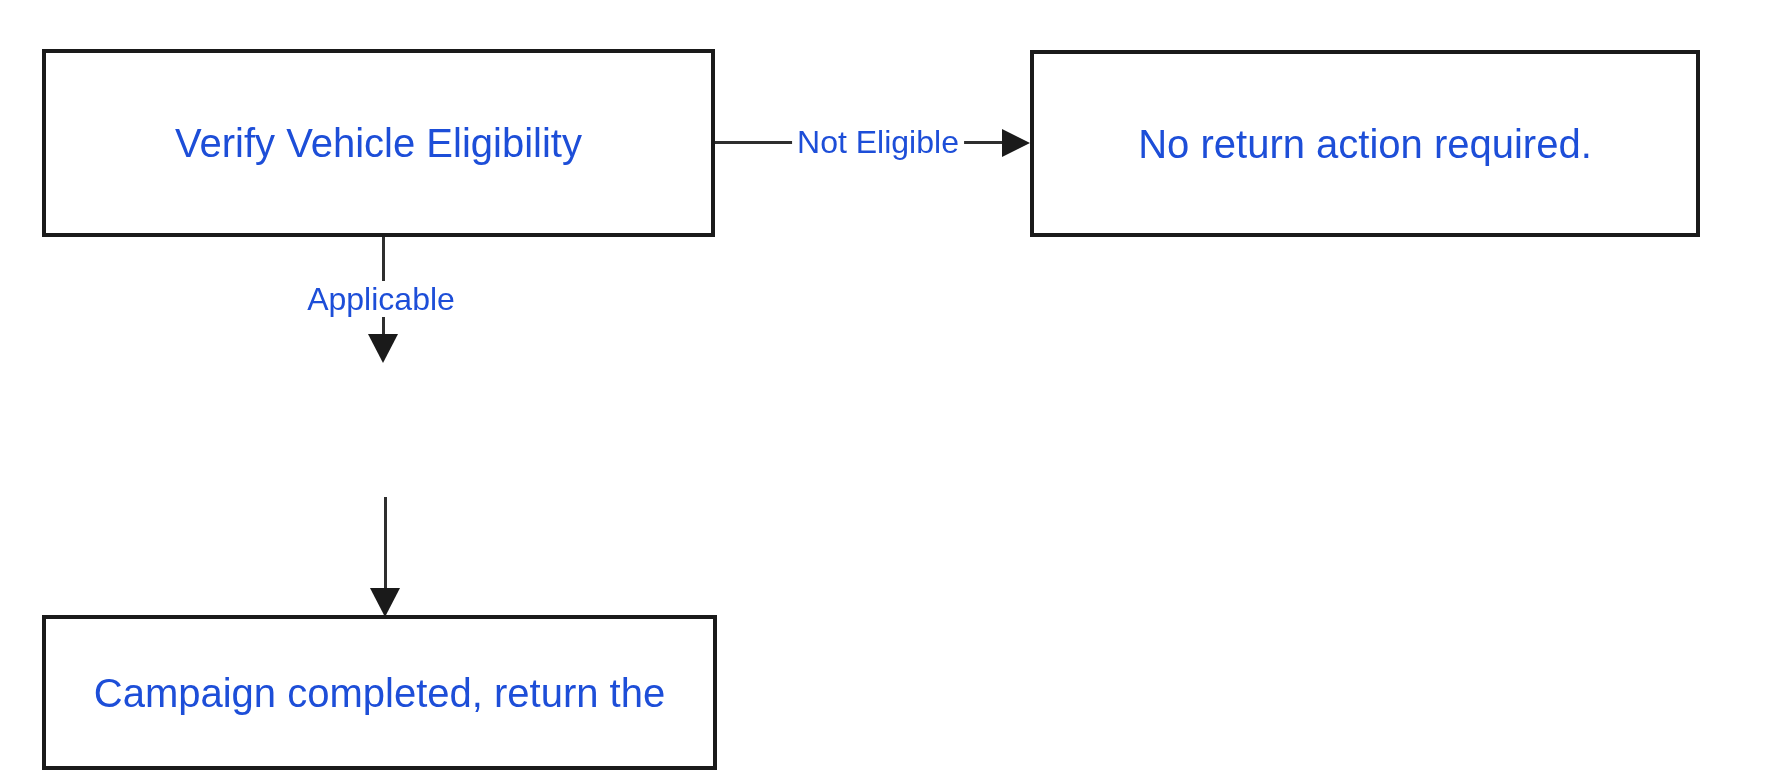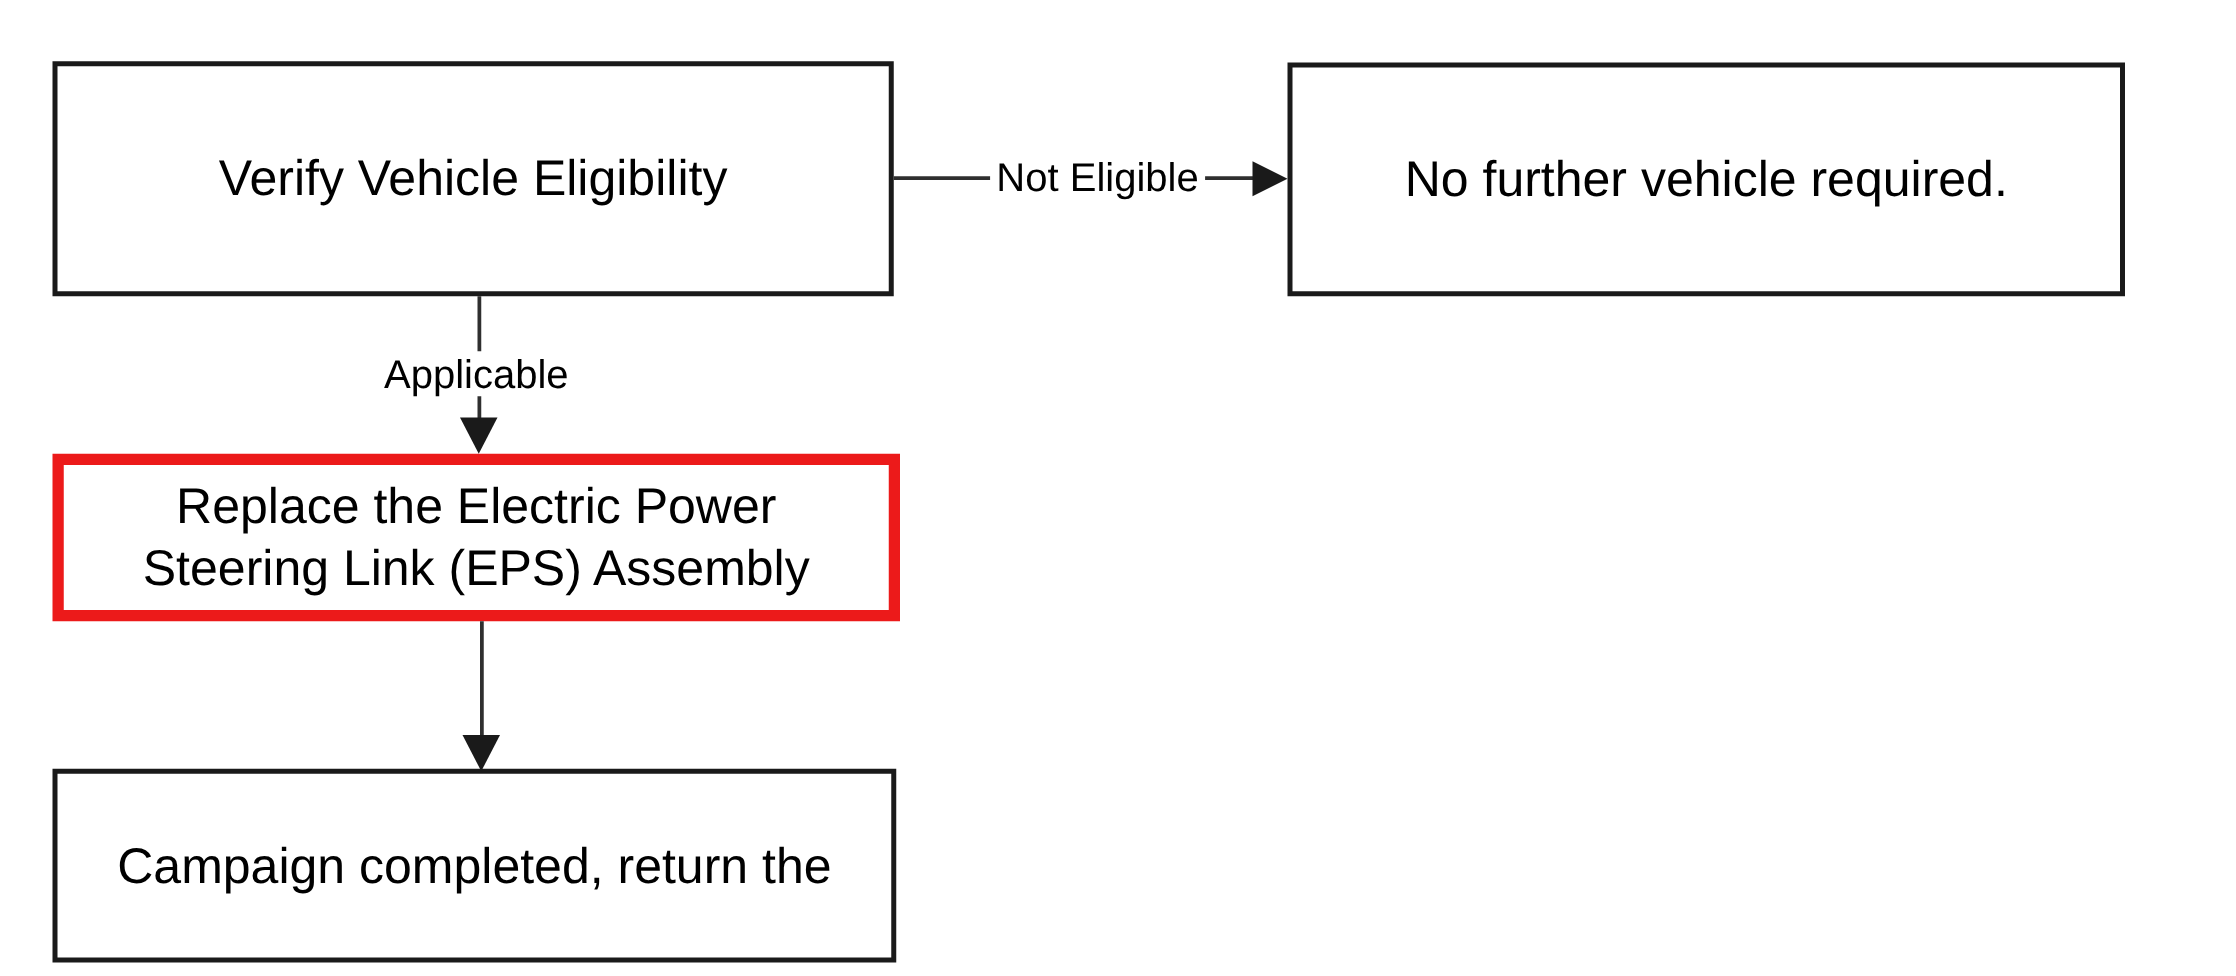--- a/index.html
+++ b/index.html
@@ -6,21 +6,21 @@
     margin: 0;
     padding: 0;
     background: #ffffff;
   }
   .canvas {
     position: relative;
     width: 1789px;
     height: 781px;
     background: #ffffff;
     font-family: "Liberation Sans", "DejaVu Sans", sans-serif;
-    color: #000000;
+    color: #1d4ed8;
     overflow: hidden;
   }
   .node {
     position: absolute;
     box-sizing: border-box;
     border: 4px solid #1a1a1a;
     background: #ffffff;
     display: flex;
     flex-direction: column;
     align-items: center;
@@ -82,27 +82,23 @@
 </head>
 <body>
 
 <div class="canvas">
 
   <div class="node node-verify">
     <span>Verify Vehicle Eligibility</span>
   </div>
 
   <div class="node node-noaction">
-    <span>No further vehicle required.</span>
+    <span>No return action required.</span>
   </div>
 
-  <div class="node node-replace" id="node-replace" style="border-color: rgb(236, 26, 26);">
-    <span>Replace the Electric Power</span>
-    <span>Steering Link (EPS) Assembly</span>
-  </div>
 
   <div class="node node-campaign">
     <span>Campaign completed, return the</span>
   </div>
 
   <div class="connector h-shaft" style="background: rgb(47, 47, 47);"></div>
   <div class="arrowhead arrow-right-1"></div>
   <span class="edge-label label-not-eligible">Not Eligible</span>
 
   <div class="connector v-shaft-1" style="background: rgb(47, 47, 47);"></div>

